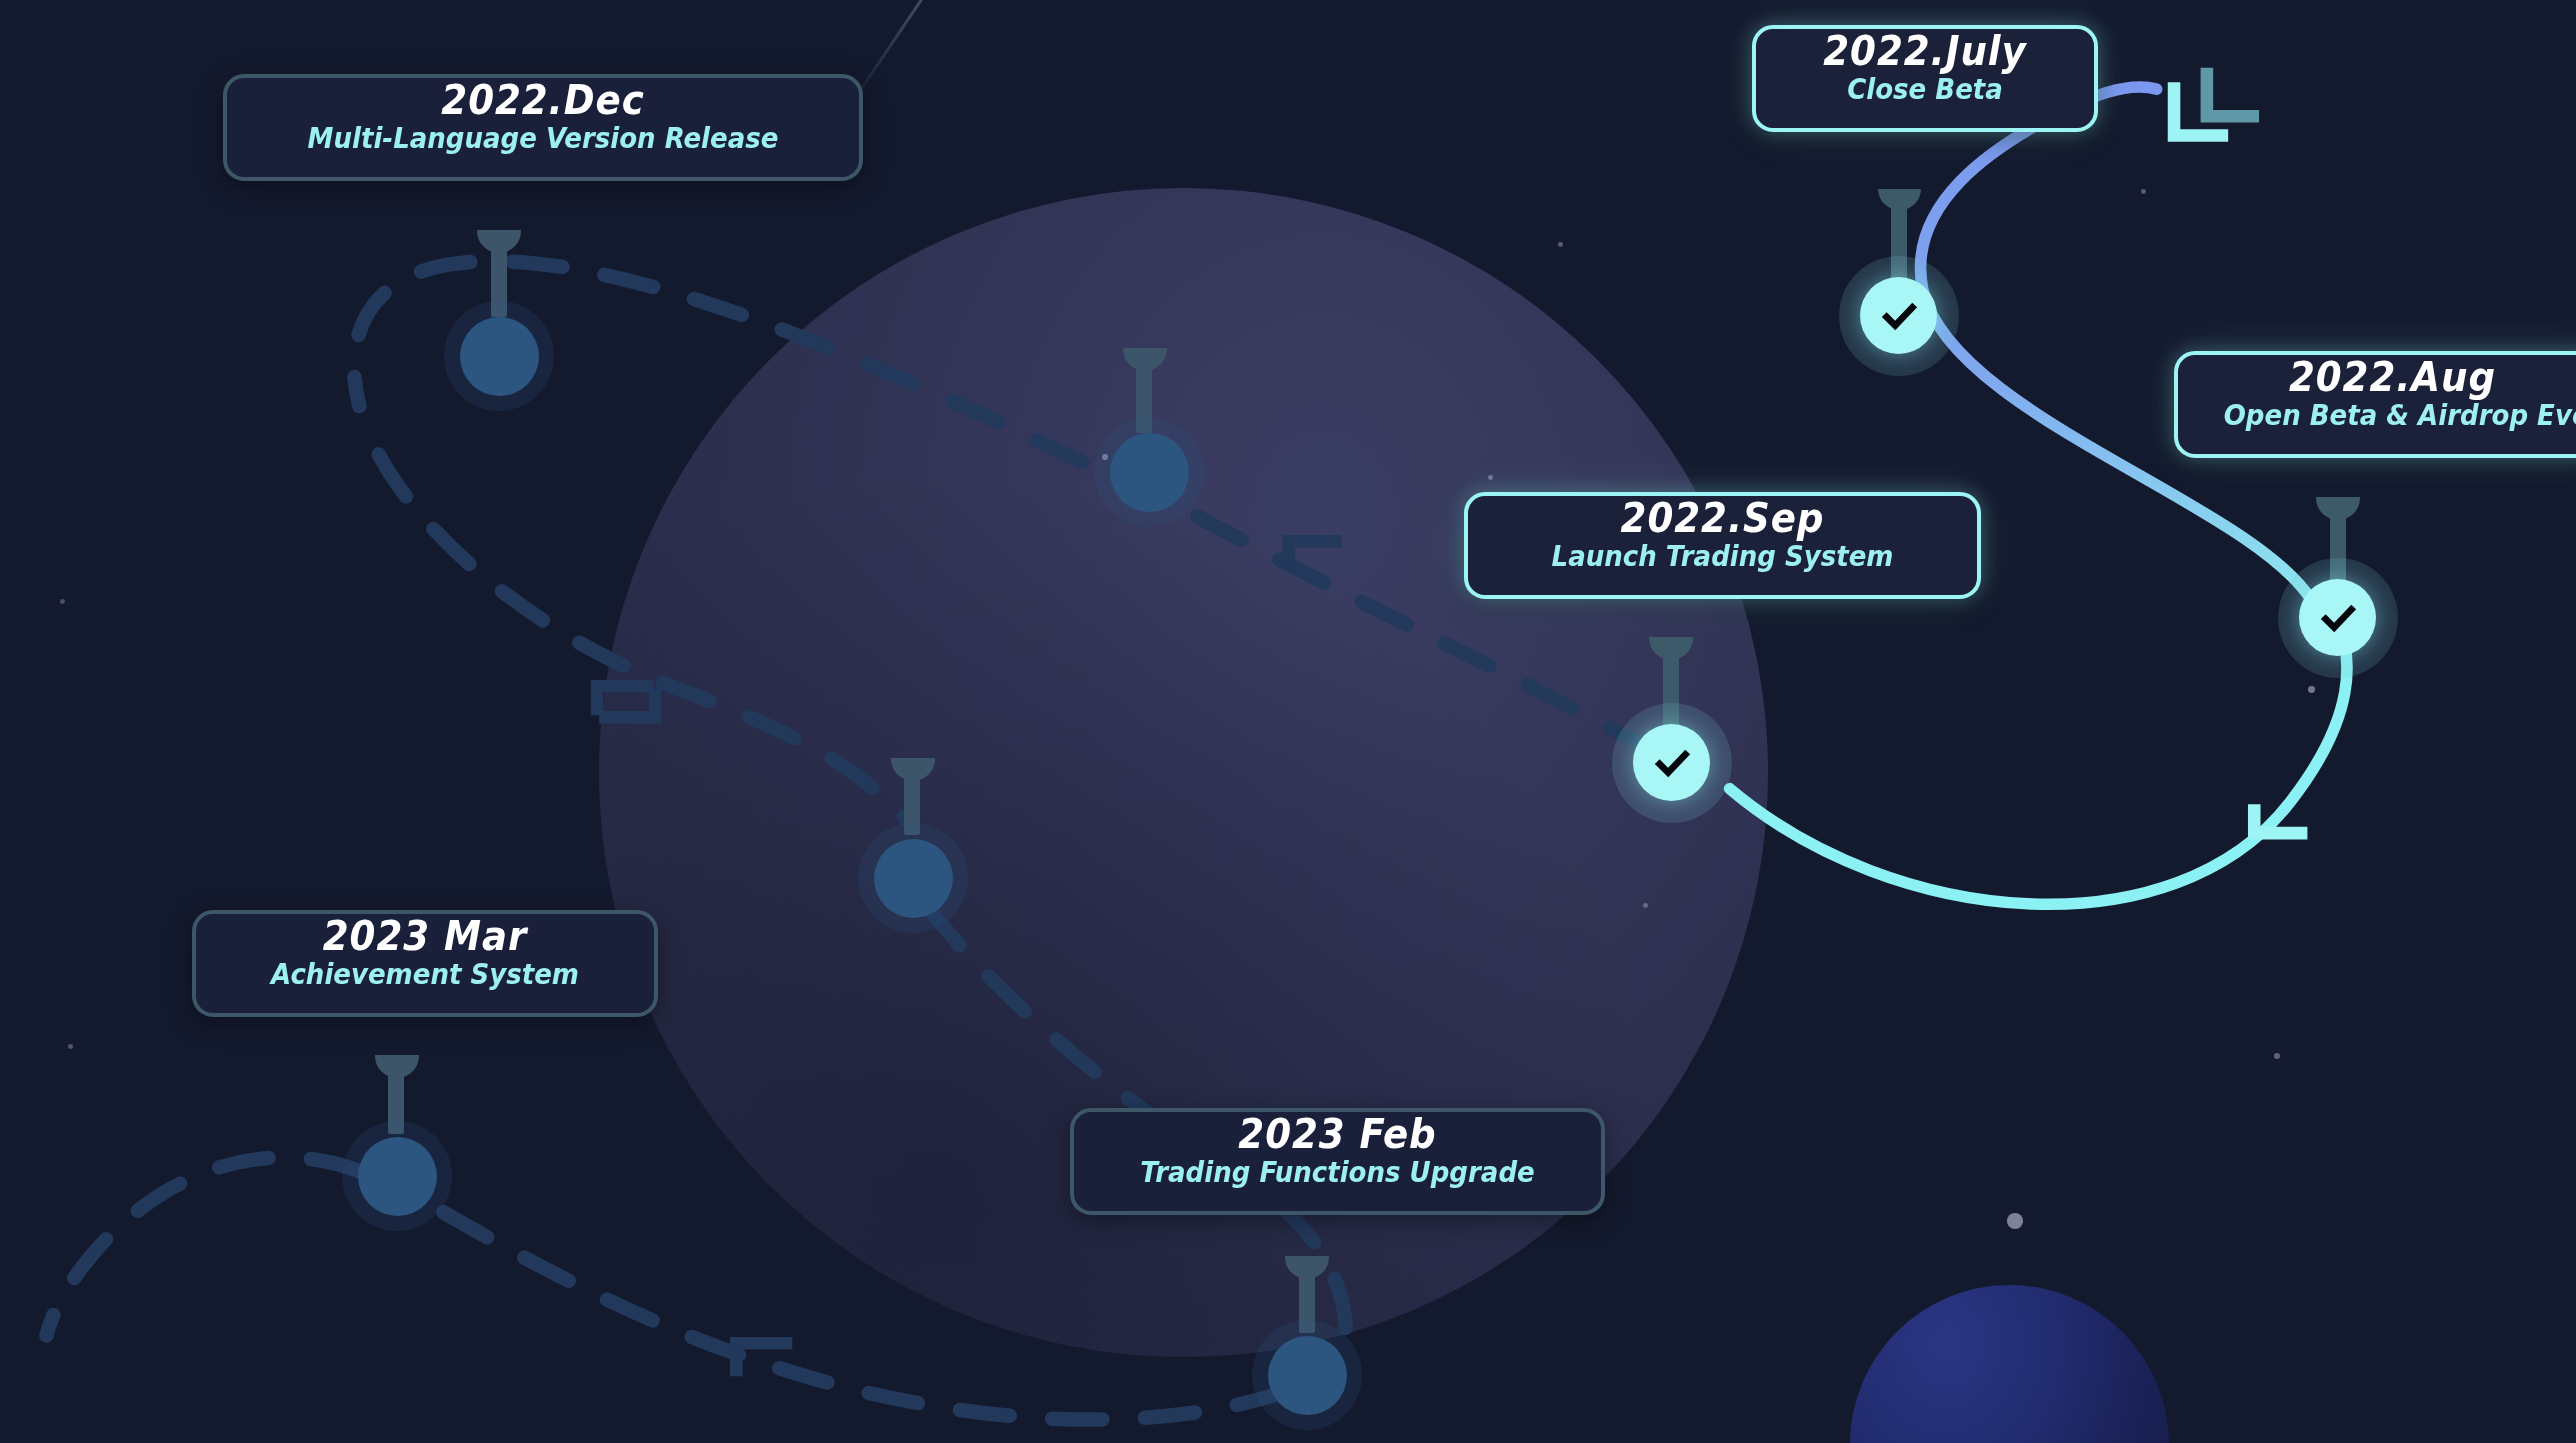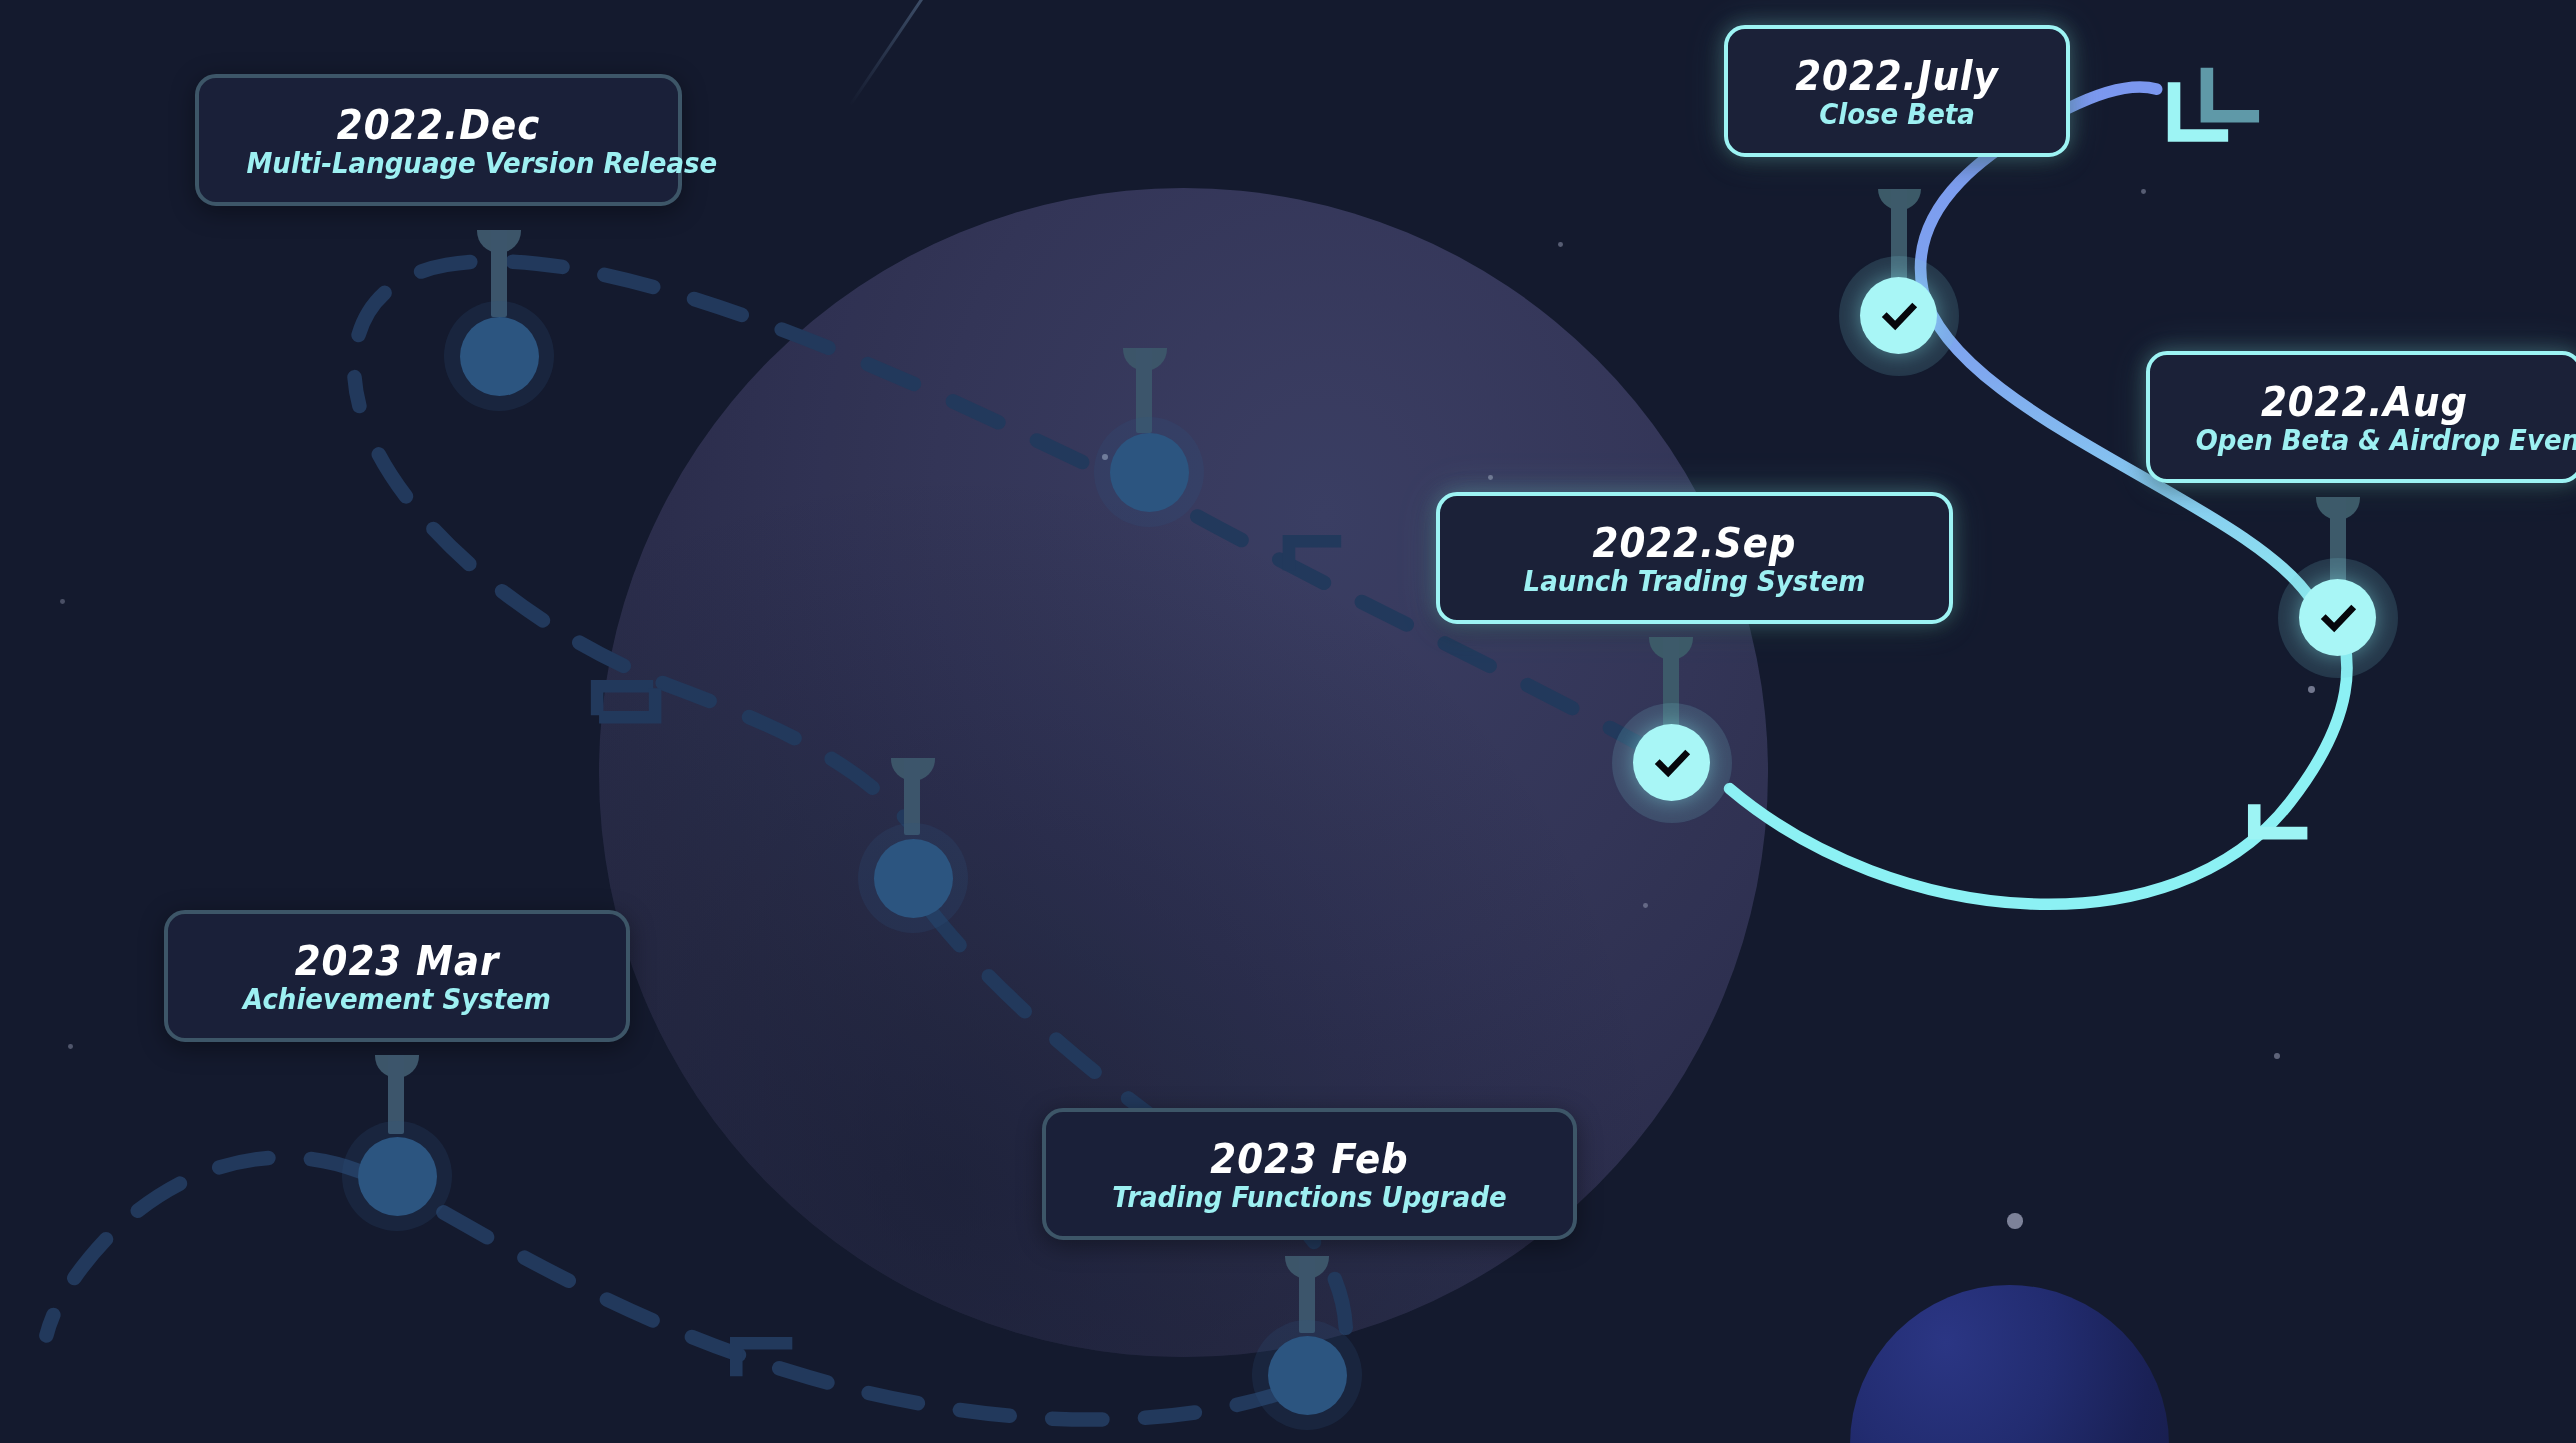--- a/index.html
+++ b/index.html
@@ -73,25 +73,26 @@
   .stem.todo { background:#3c556b; }
   .stem.done { background:#3d5a6a; }
   .stem-cap { position:absolute; border-radius:0 0 965px 965px; }
   .stem-cap.todo { background:#3c5569; }
   .stem-cap.done { background:#3c5a68; }
 
   
   .card {
     position:absolute;
     border-radius:21px;
-    padding:26px 33px 21px;
+    padding:1px 33px 21px;
     text-align:center;
     background:#1a2039;
     border:4.8px solid #3d5668;
     box-shadow:0 5.8px 25px rgba(0,0,0,.38);
+    margin-left:28px;
   }
   .card.active {
     border-color:#9df4f4;
     background:#1b2138;
     box-shadow:0 0 19.3px rgba(141,240,243,.30), 0 0 43px rgba(141,240,243,.14), 0 5.8px 23px rgba(0,0,0,.45);
   }
   .card .date {
     color:#ffffff;
     font-style:italic;
     font-weight:bold;
@@ -229,21 +230,21 @@
     </div>
   </div>
 
   <div class="stem-cap todo" style="left:1123px; top:348px; width:44px; height:23px;"></div>
   <div class="stem todo" style="left:1136px; top:348px; width:16.4px; height:85px;"></div>
   <div class="node todo" style="left:1094px; top:417px; width:110px; height:110px;">
     <div class="halo"></div>
     <div class="core" style="left:15.5px; top:15.5px; width:79px; height:79px;"></div>
   </div>
 
-  <div class="card sz-md" style="left:195px; top:74px; width:487px;">
+  <div class="card sz-md" style="left:195px; top:74px; width:640px;">
     <div class="date">2022.Dec</div>
     <div class="desc">Multi-Language Version Release</div>
   </div>
   <div class="stem-cap todo" style="left:477px; top:230px; width:44px; height:23px;"></div>
   <div class="stem todo" style="left:491px; top:230px; width:16.4px; height:87px;"></div>
   <div class="node todo" style="left:444px; top:301px; width:110px; height:110px;">
     <div class="halo"></div>
     <div class="core" style="left:15.5px; top:15.5px; width:79px; height:79px;"></div>
   </div>
 

